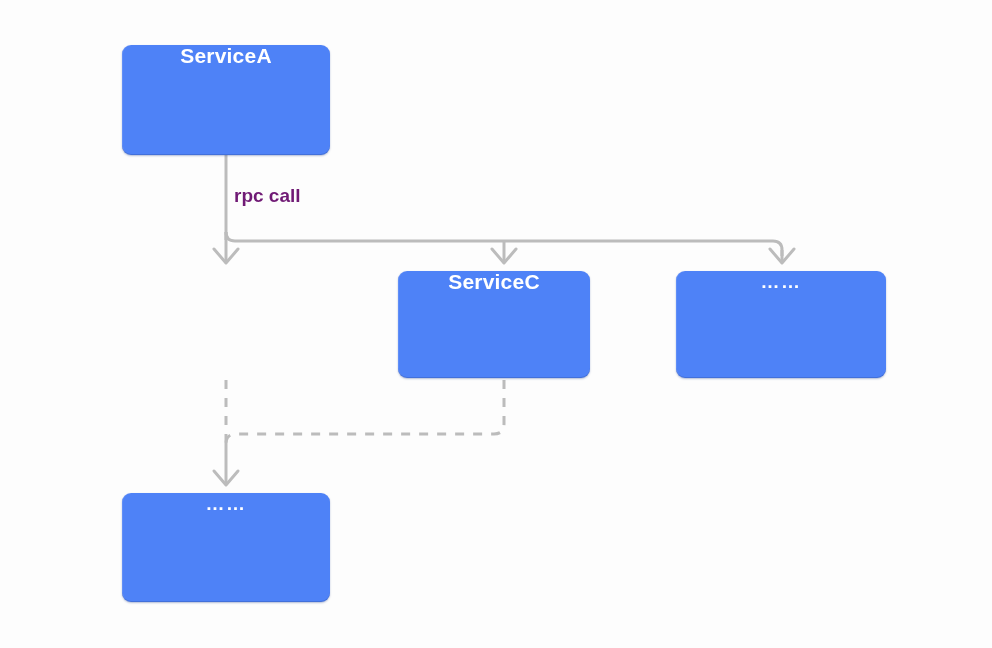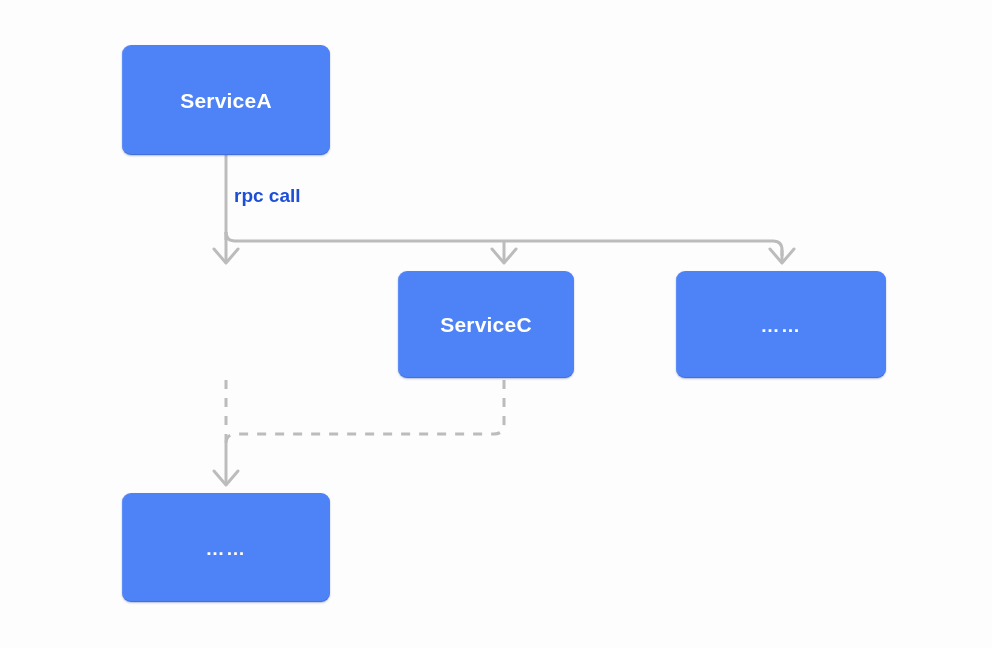--- a/index.html
+++ b/index.html
@@ -29,42 +29,42 @@
   }
   .node-box {
     position: absolute;
     box-sizing: border-box;
     background: #4e82f7;
     border-radius: 9px;
     box-shadow: 0 1px 2px rgba(40, 70, 140, 0.35),
                 inset 0 -1px 0 rgba(30, 60, 130, 0.25),
                 inset 1px 0 0 rgba(255, 255, 255, 0.10);
     display: flex;
-    align-items: center;
+    align-items: flex-start;
     justify-content: center;
     z-index: 2;
   }
   .node-label {
     color: #ffffff;
     font-size: 21px;
     font-weight: bold;
     letter-spacing: 0.2px;
     line-height: 1;
     user-select: none;
     white-space: nowrap;
   }
   .node-label.ellipsis-label {
     font-size: 19px;
     letter-spacing: 1.5px;
     position: relative;
     top: 1px;
   }
   .edge-label {
     position: absolute;
-    color: #1d4ed8;
+    color: #701a75;
     font-size: 19px;
     font-weight: bold;
     line-height: 1;
     white-space: nowrap;
     user-select: none;
     z-index: 3;
   }
 </style>
 </head>
 <body>
@@ -92,21 +92,21 @@
 
     <path d="M 226 434 L 226 484" fill="none" stroke="#bcbcbc" stroke-width="3" stroke-linecap="butt"></path>
     <path d="M 214 471 L 226 485 L 238 471" fill="none" stroke="#bcbcbc" stroke-width="3" stroke-linecap="round" stroke-linejoin="round"></path>
   </svg>
 
   <div class="node-box" style="left:122px; top:45px; width:208px; height:110px;">
     <span class="node-label">ServiceA</span>
   </div>
 
 
-  <div class="node-box" style="left:398px; top:271px; width:176px; height:107px;">
+  <div class="node-box" style="left:398px; top:271px; width:192px; height:107px;">
     <span class="node-label">ServiceC</span>
   </div>
 
   <div class="node-box" style="left:676px; top:271px; width:210px; height:107px;">
     <span class="node-label ellipsis-label">……</span>
   </div>
 
   <div class="node-box" style="left:122px; top:493px; width:208px; height:109px;">
     <span class="node-label ellipsis-label">……</span>
   </div>

